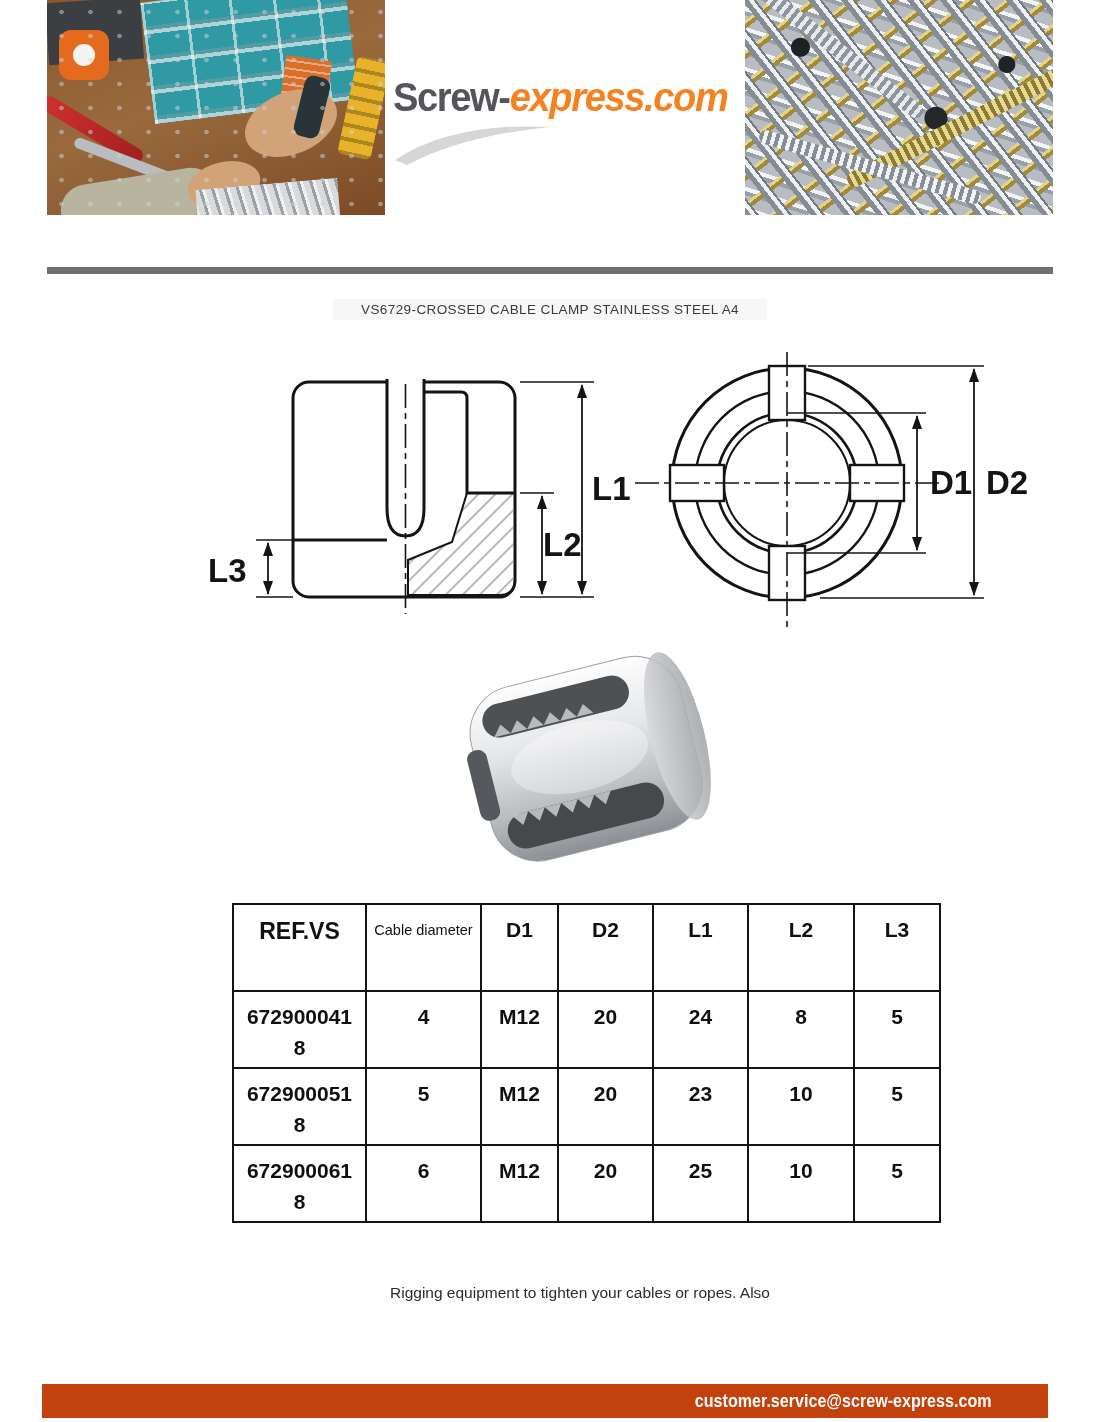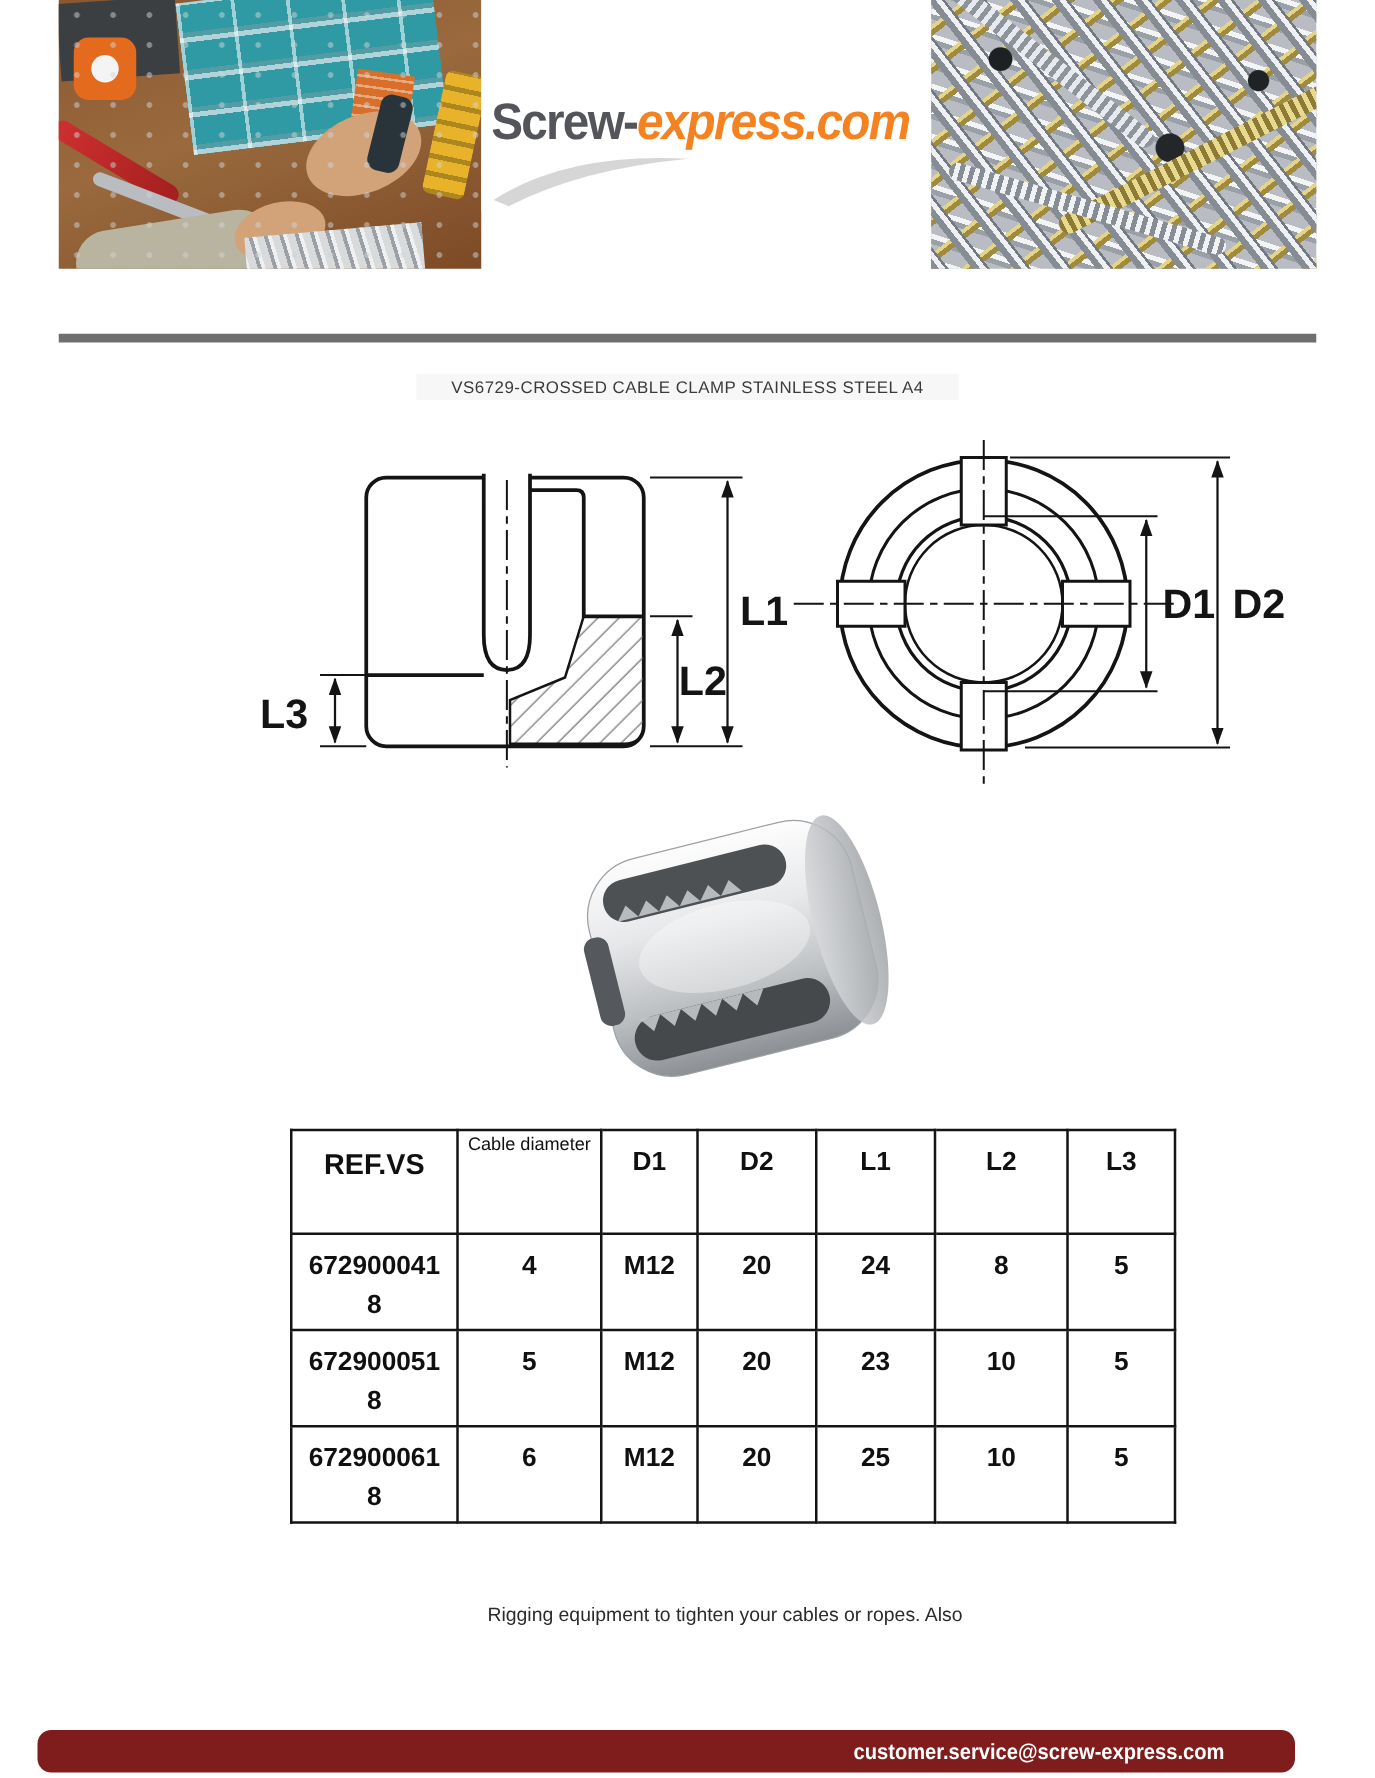--- a/index.html
+++ b/index.html
@@ -72,34 +72,34 @@
 
   
   .product-photo{position:absolute;left:430px;top:628px;width:310px;height:260px;}
 
   
   .spec-table{position:absolute;left:232px;top:903px;border-collapse:collapse;table-layout:fixed;}
   .spec-table td,.spec-table th{border:2.5px solid #141414;text-align:center;vertical-align:top;
     font-family:"Liberation Sans",sans-serif;color:#101010;overflow:hidden;}
   .spec-table th{height:67px;padding-top:13px;font-size:21px;font-weight:700;}
   .spec-table th.th-ref{font-size:23px;}
-  .spec-table th.th-cable{font-size:14.5px;font-weight:400;padding-top:3px;}
+  .spec-table th.th-cable{font-size:14.5px;font-weight:400;padding-top:17px;}
   .spec-table td{height:65px;padding-top:9px;font-size:21px;font-weight:700;line-height:31px;}
   .spec-table td.td-ref{word-break:break-all;padding-left:12px;padding-right:12px;}
   .c-ref{width:133px;} .c-cable{width:115px;} .c-d1{width:77px;} .c-d2{width:95px;}
   .c-l1{width:95px;} .c-l2{width:106px;} .c-l3{width:86px;}
 
   
   .descr{position:absolute;left:60px;width:1040px;text-align:center;color:#2b2b2b;font-size:15.5px;}
   .descr-1{top:1256px;}
   .descr-2{top:1284px;}
 
   
-  .footer-bar{position:absolute;left:30px;top:1384px;width:1006px;height:34px;background:#7f1d1d;
-    display:flex;align-items:center;justify-content:flex-end;padding-right:56px;box-sizing:border-box;border-radius:11px;}
+  .footer-bar{position:absolute;left:42px;top:1384px;width:1006px;height:34px;background:#c2410c;
+    display:flex;align-items:center;justify-content:flex-end;padding-right:56px;box-sizing:border-box;}
   .footer-email{color:#fff;font-size:17.5px;font-weight:700;transform:scaleX(.92);transform-origin:right;}
 </style>
 </head>
 <body>
 
 <div class="page">
 
   <div class="header-strip">
     <div class="photo photo-left">
       <div class="shape pegboard"></div>

